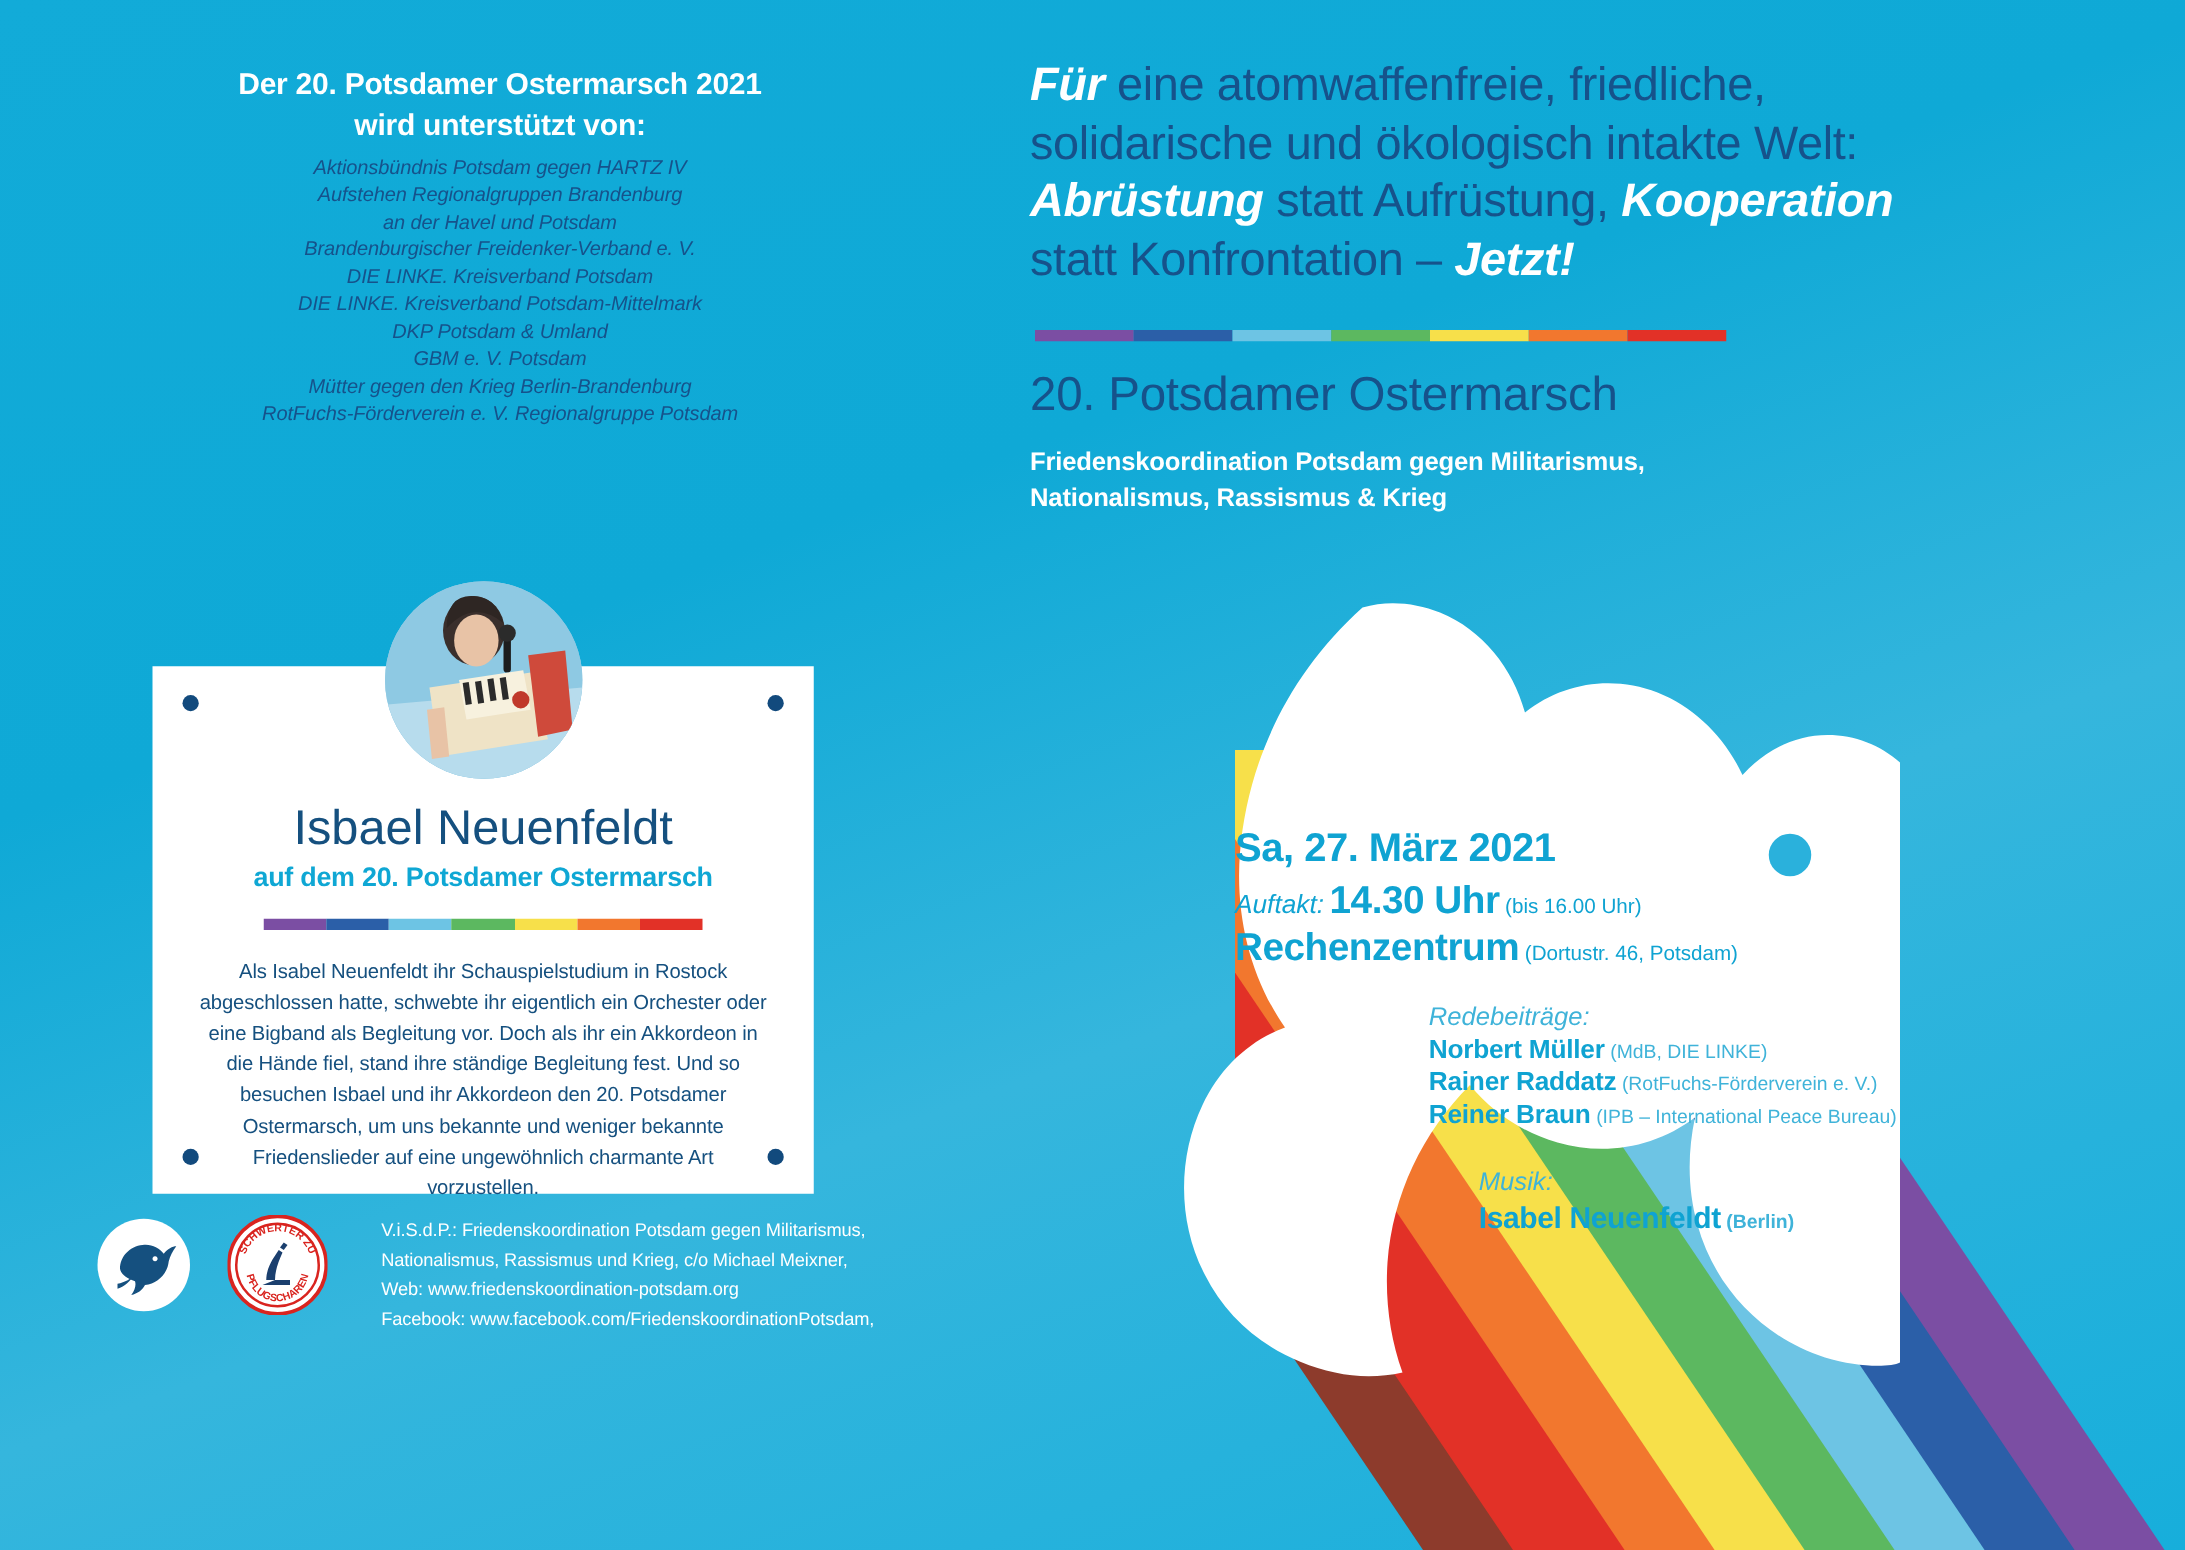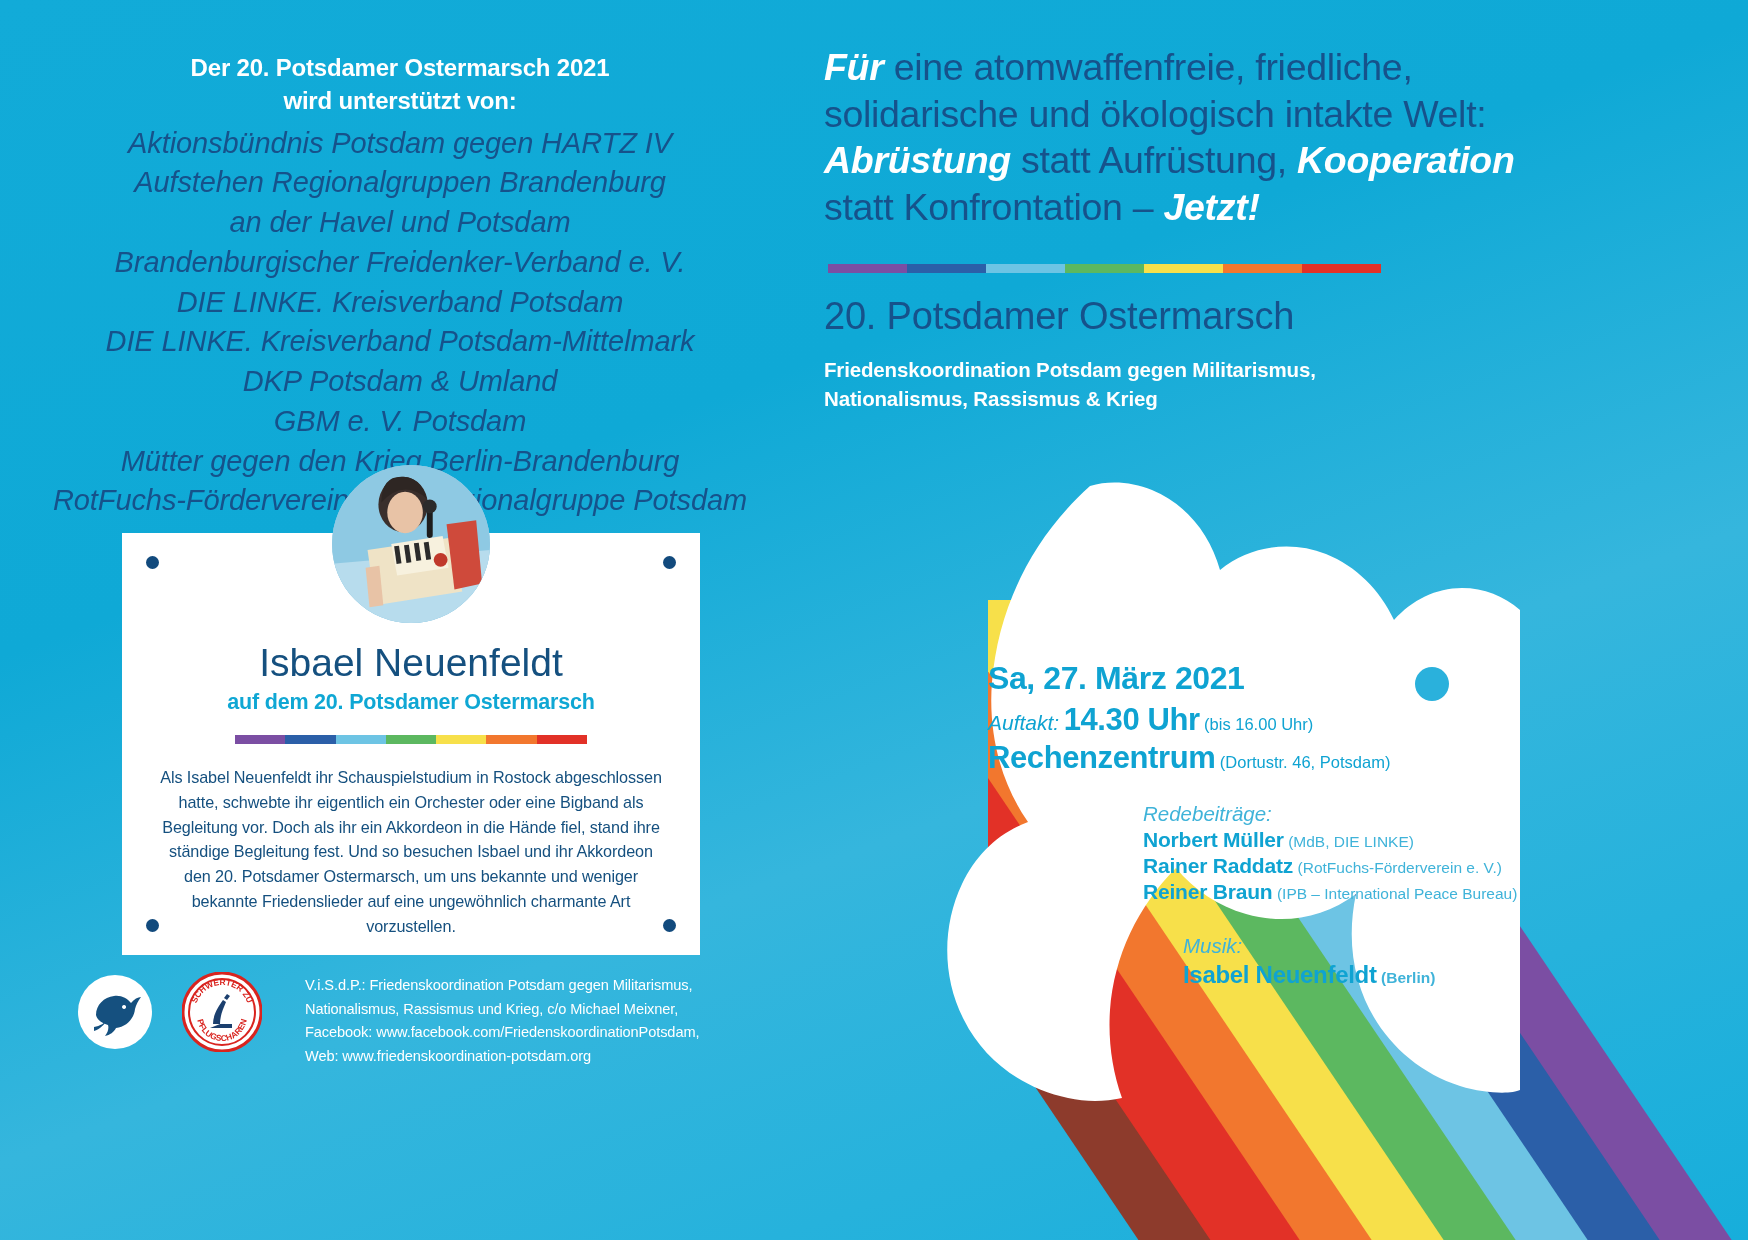--- a/index.html
+++ b/index.html
@@ -38,28 +38,28 @@
   
   .left-col { position: absolute; left: 0; top: 0; width: 800px; height: 1240px; }
 
   .support-block { position: absolute; left: 0; top: 52px; width: 800px; text-align: center; }
   .support-head {
     color: #ffffff; font-weight: bold; font-size: 24px; line-height: 1.37;
     letter-spacing: -0.2px;
   }
   .support-list {
     margin-top: 6px;
-    color: #16528b; font-style: italic; font-size: 29px; line-height: 1.37;
+    color: #16528b; font-style: italic; font-size: 16px; line-height: 1.37;
     letter-spacing: -0.1px;
   }
   .support-list div { white-space: nowrap; }
 
   
   .card {
-    position: absolute; left: 122px; top: 533px; width: 578px; height: 422px;
+    position: absolute; left: 122px; top: 533px; width: 529px; height: 422px;
     background: #ffffff;
   }
   .card .dot { position: absolute; width: 13px; height: 13px; border-radius: 50%; background: #124a7d; }
   .card .dot.tl { left: 24px; top: 23px; }
   .card .dot.tr { right: 24px; top: 23px; }
   .card .dot.bl { left: 24px; bottom: 23px; }
   .card .dot.br { right: 24px; bottom: 23px; }
 
   .avatar {
     position: absolute; left: 50%; top: -68px; transform: translateX(-50%);
@@ -269,22 +269,22 @@
           <path d="M-9 10 C-9 0 -3 -8 1 -14 L4 -12 C1 -5 -2 2 -2 10 Z" fill="#1b3f6e"></path>
           <path d="M-2 10 L10 10 L10 14 L-12 14 Z" fill="#1b3f6e"></path>
           <path d="M2 -16 L5 -14 L8 -18 L5 -20 Z" fill="#1b3f6e"></path>
         </g>
       </svg>
     </div>
 
     <div class="imprint">
       <div>V.i.S.d.P.: Friedenskoordination Potsdam gegen Militarismus,</div>
       <div>Nationalismus, Rassismus und Krieg, c/o Michael Meixner,</div>
+      <div>Web: www.friedenskoordination-potsdam.org</div>
       <div>Facebook: www.facebook.com/FriedenskoordinationPotsdam,</div>
-      <div>Web: www.friedenskoordination-potsdam.org</div>
     </div>
   </div>
 
   <div class="headline">
     <span class="w">Für</span><span> eine atomwaffenfreie, friedliche, solidarische und ökologisch intakte Welt: </span><span class="w">Abrüstung</span><span> statt Aufrüstung, </span><span class="w">Kooperation</span><span> statt Konfrontation – </span><span class="w">Jetzt!</span>
   </div>
 
   <div class="head-rule">
     <span style="background:#7b4ea3"></span>
       <span style="background:#2b5fa8"></span>

